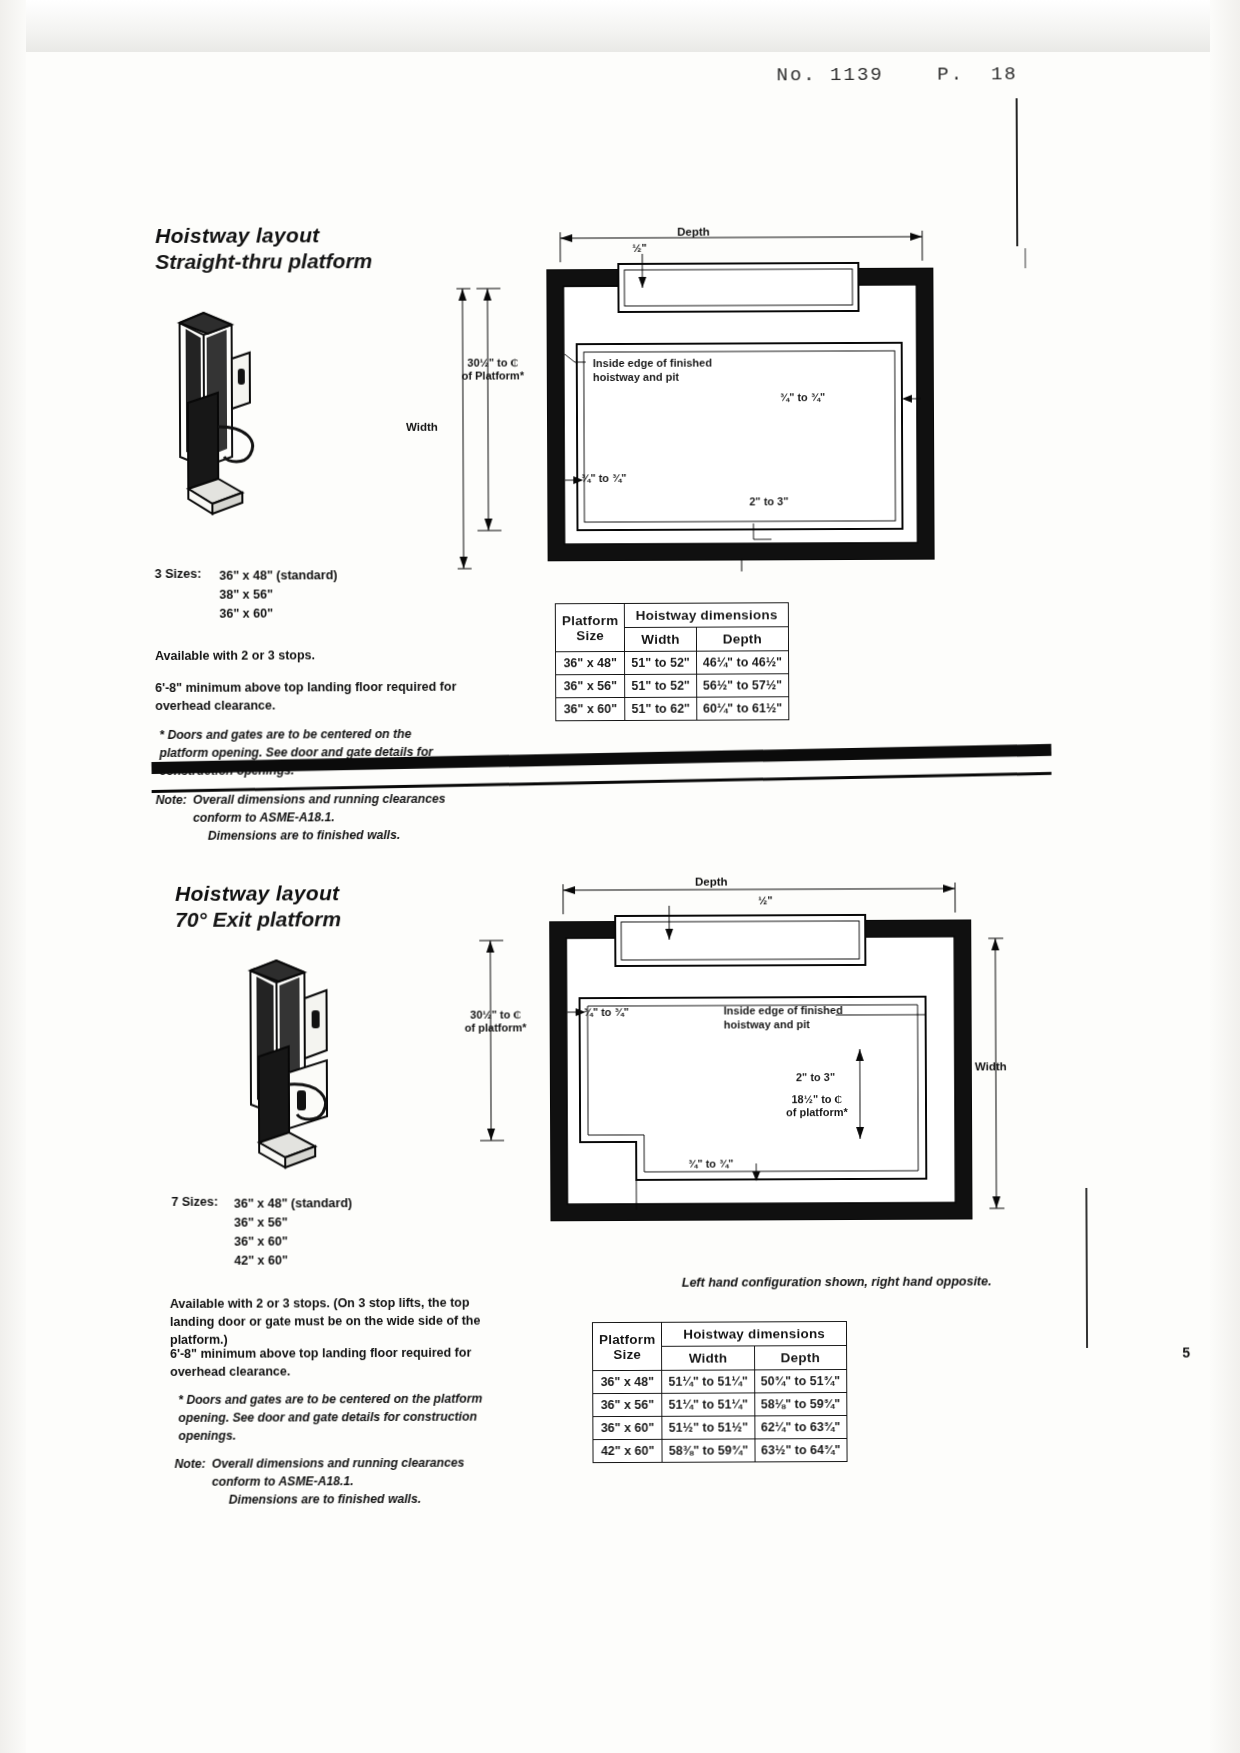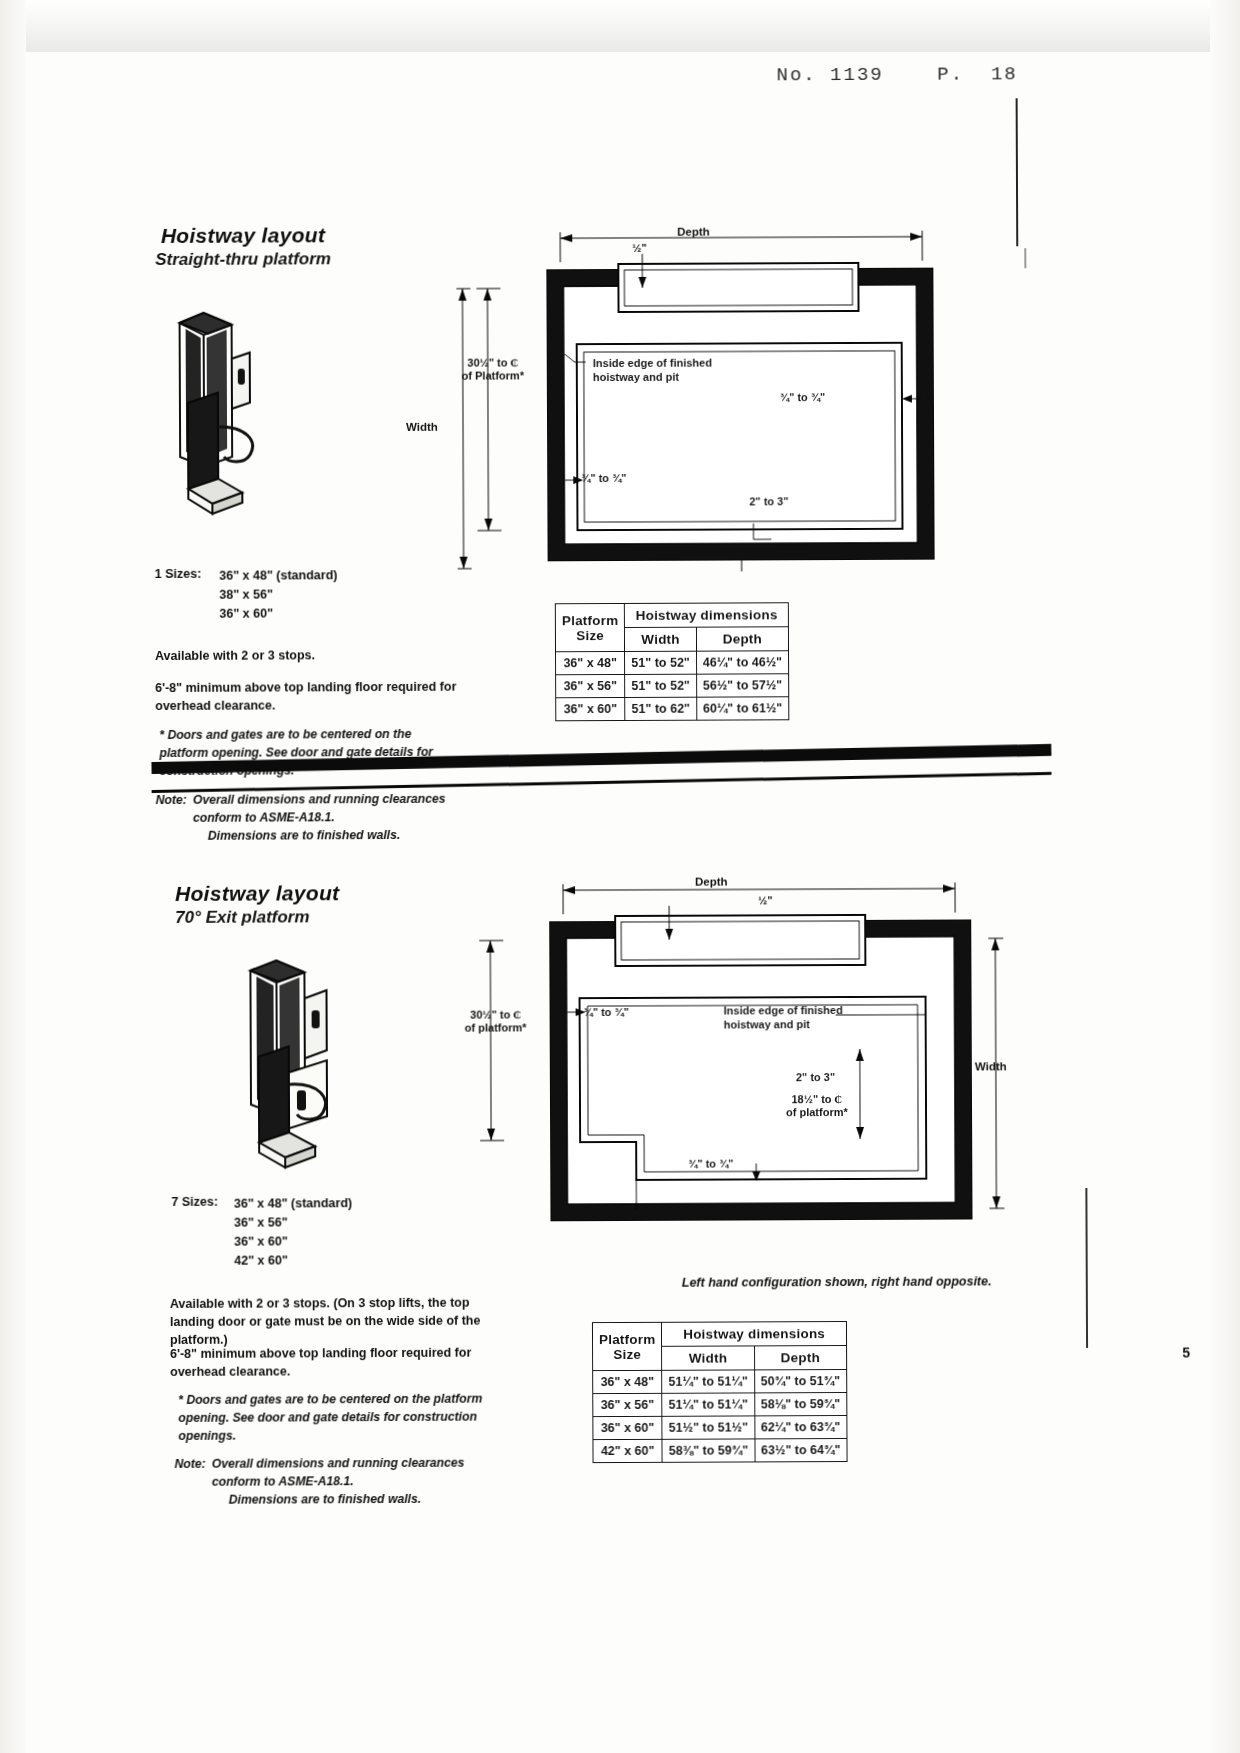--- a/index.html
+++ b/index.html
@@ -51,25 +51,25 @@
     transform: rotate(-0.9deg);
     transform-origin: left center;
   }
   .sep-bar.thin {
     height: 3px; top: 788px; background:#111;
   }
 
   
   .h-title {
     font-style: italic; font-weight: bold;
-    font-size: 21px; letter-spacing: .3px; color: #171717; text-align: center;
+    font-size: 21px; letter-spacing: .3px; color: #171717;
   }
   .h-sub {
     font-style: italic; font-weight: bold;
-    font-size: 17px; color: #1d1d1d;
+    font-size: 21px; color: #1d1d1d;
   }
 
   .blk { position: absolute; }
 
   
   .sizes-label { font-size: 12.5px; font-weight: bold; }
   .sizes-list { font-size: 12.5px; font-weight: bold; line-height: 19px; }
   .note-b { font-size: 12.5px; font-weight: bold; font-style: normal; line-height: 18px; }
   .note-i { font-size: 12.2px; font-style: italic; font-weight: bold; line-height: 18px; }
   .note-i2 { font-size: 12.2px; font-style: italic; font-weight: bold; line-height: 18px; }
@@ -155,21 +155,21 @@
         <path d="M86 52 L104 46 L104 96 L86 102 Z" fill="#ebebe8" stroke="#111"></path>
         <rect x="92" y="62" width="7" height="16" rx="3" fill="#1a1a1a" stroke="none"></rect>
 
         <path d="M34 16 L58 6 L86 18 L62 27 Z" fill="#333" stroke="#111"></path>
       </g>
     </svg>
   </div>
 
   <div class="blk" style="left:156px; top:565px; width:300px;">
     <div style="display:flex; gap:18px;">
-      <span class="sizes-label">1 Sizes:</span>
+      <span class="sizes-label">3 Sizes:</span>
       <span class="sizes-list">
         <span style="display:block">36" x 48" (standard)</span>
         <span style="display:block">38" x 56"</span>
         <span style="display:block">36" x 60"</span>
       </span>
     </div>
   </div>
 
   <div class="blk note-b" style="left:156px; top:645px; width:300px;">Available with 2 or 3 stops.</div>
   <div class="blk note-b" style="left:156px; top:677px; width:305px;">6'-8" minimum above top landing floor required for overhead clearance.</div>

